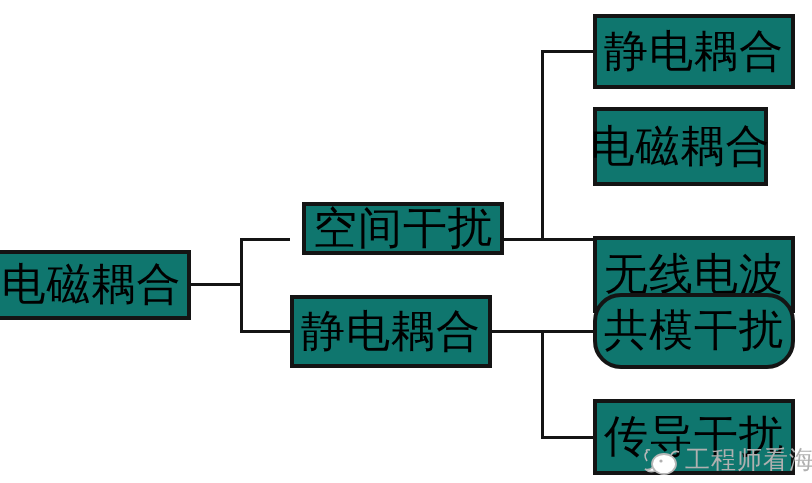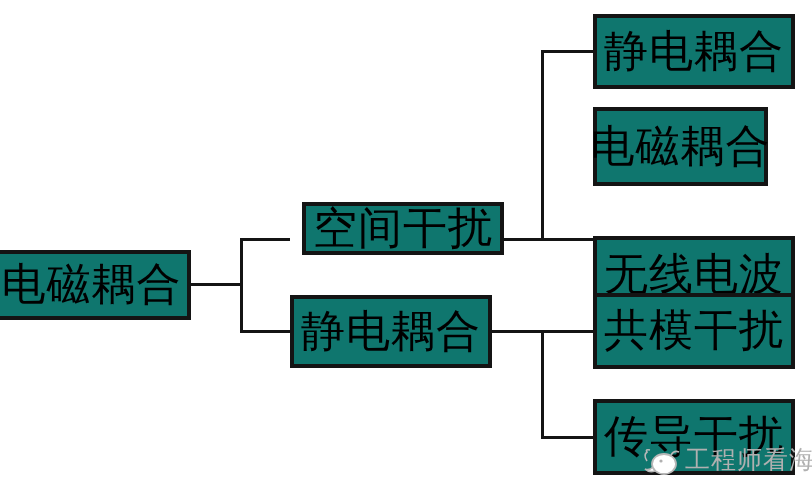--- a/index.html
+++ b/index.html
@@ -82,21 +82,21 @@
   </div>
 
   <div class="box" style="left:593px;top:107px;width:175px;height:79px;">
     <span class="label">电磁耦合</span>
   </div>
 
   <div class="box" style="left:593px;top:200px;width:202px;height:77px;margin-top:36px;">
     <span class="label">无线电波</span>
   </div>
 
-  <div class="box" style="left:593px;top:293px;width:202px;height:76px;">
+  <div class="box" style="left:593px;top:293px;width:202px;height:76px;border-radius:28px;">
     <span class="label">共模干扰</span>
   </div>
 
   <div class="box" style="left:593px;top:399px;width:202px;height:76px;">
     <span class="label">传导干扰</span>
   </div>
 
   <div class="watermark">
     <svg class="wm-icon" width="42" height="36" viewBox="0 0 42 36">
 

